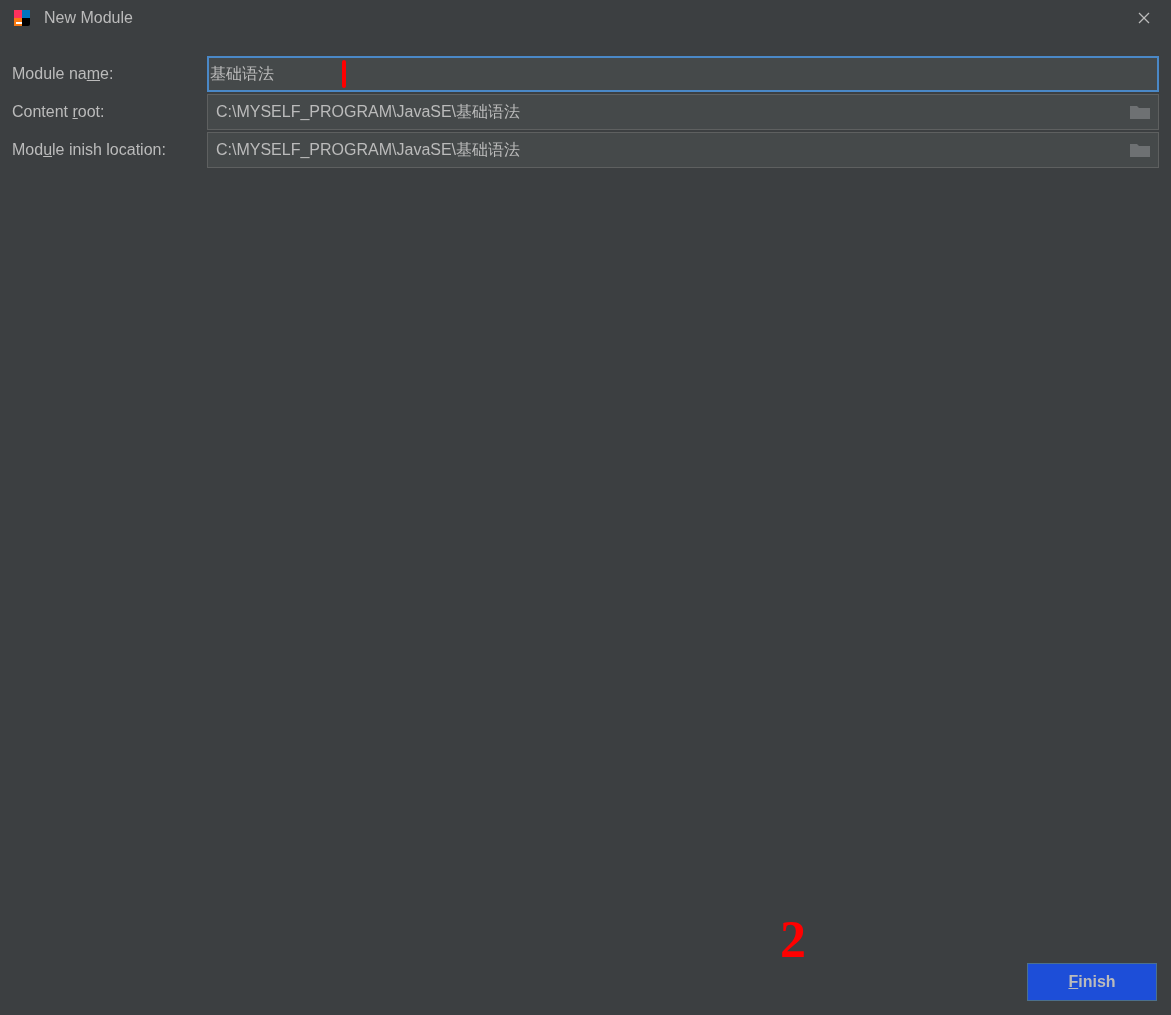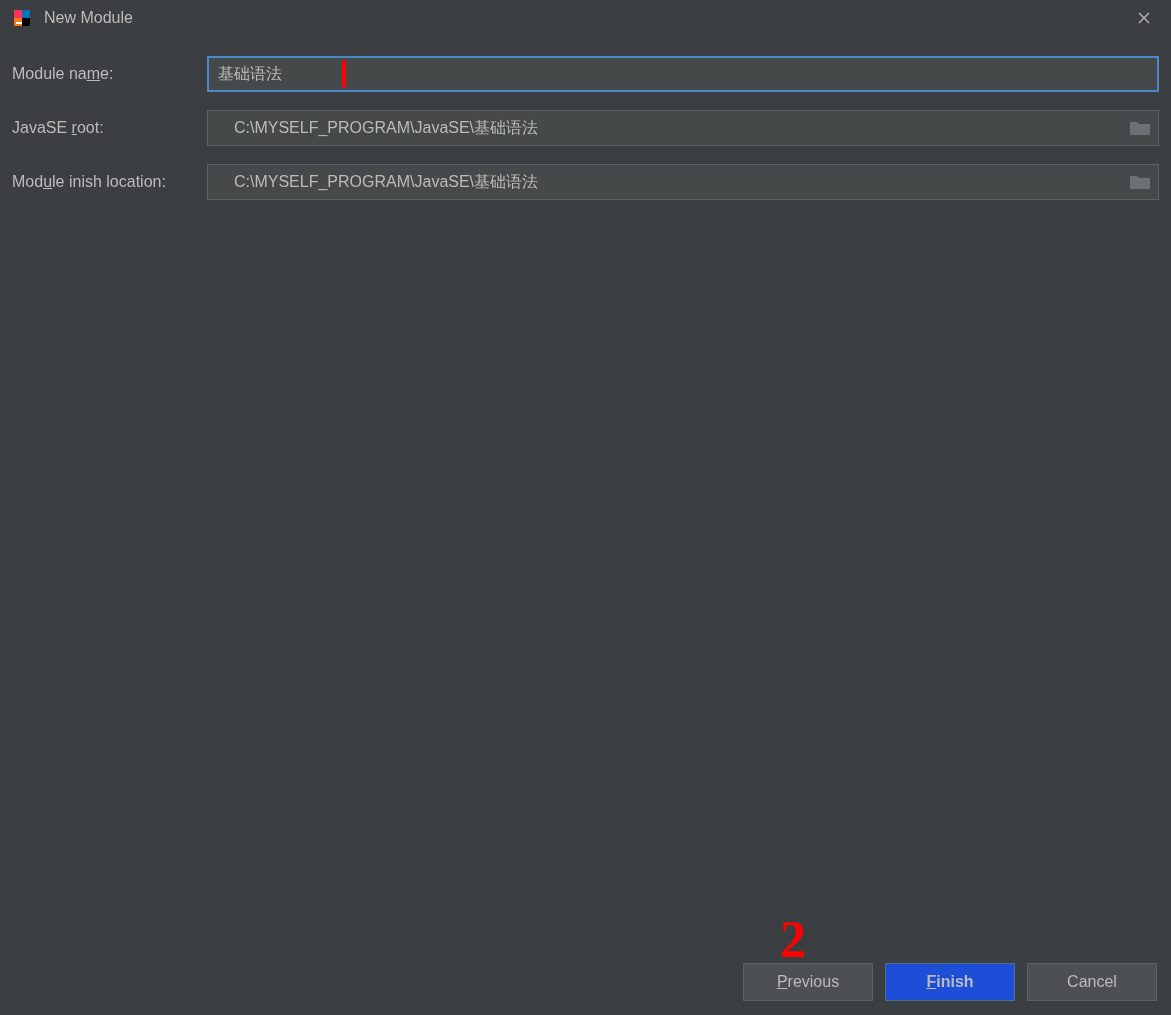--- a/index.html
+++ b/index.html
@@ -49,48 +49,48 @@
     }
     .content {
       flex: 1;
       padding: 20px 12px 10px 12px;
       display: flex;
       flex-direction: column;
     }
     .form-grid {
       display: grid;
       grid-template-columns: 195px 1fr;
-      row-gap: 18px;
+      row-gap: 2px;
       align-items: center;
     }
     .label {
       color: #bbbbbb;
       font-size: 16px;
       white-space: nowrap;
     }
     .label .u { text-decoration: underline; }
     .input-wrap {
       position: relative;
       display: flex;
       align-items: center;
     }
     .text-input {
       width: 100%;
       background: #45494a;
       border: 1px solid #5e6060;
       color: #bbbbbb;
       font-size: 16px;
-      padding: 6px 26px;
+      padding: 6px 8px;
       height: 36px;
       outline: none;
       font-family: inherit;
     }
     .text-input.focused {
       border: 2px solid #4a88c7;
-      padding: 5px 9px;
+      padding: 5px 1px;
     }
     .text-input.with-icon {
       padding-right: 40px;
     }
     .folder-icon {
       position: absolute;
       right: 8px;
       width: 22px;
       height: 18px;
       cursor: pointer;
@@ -172,21 +172,21 @@
   <div class="form-grid">
 
     <div class="label">
       <span>Module na</span><span class="u">m</span><span>e:</span>
     </div>
     <div class="input-wrap">
       <input type="text" class="text-input focused" value="基础语法" style="">
     </div>
 
     <div class="label">
-      <span>JavaSE </span><span class="u">r</span><span>oot:</span>
+      <span>Content </span><span class="u">r</span><span>oot:</span>
     </div>
     <div class="input-wrap">
       <input type="text" class="text-input with-icon" value="C:\MYSELF_PROGRAM\JavaSE\基础语法" style="">
       <span class="folder-icon">
         <svg viewBox="0 0 22 18" width="22" height="18">
           <path d="M1 3 L8 3 L10 5 L21 5 L21 16 L1 16 Z" fill="#6e7173"></path>
         </svg>
       </span>
     </div>
 
@@ -200,23 +200,19 @@
           <path d="M1 3 L8 3 L10 5 L21 5 L21 16 L1 16 Z" fill="#6e7173"></path>
         </svg>
       </span>
     </div>
 
   </div>
   <div class="spacer"></div>
 </div>
 
 <div class="button-bar">
-  <button class="btn">
-    <span><span class="u">P</span><span>revious</span></span>
-  </button>
   <button class="btn primary">
     <span><span class="u">F</span><span>inish</span></span>
   </button>
-  <button class="btn">Cancel</button>
 </div>
 
 <div class="annotation cursor-mark"></div>
 <div class="annotation arrow-2">2</div>
 
 </body></html>

